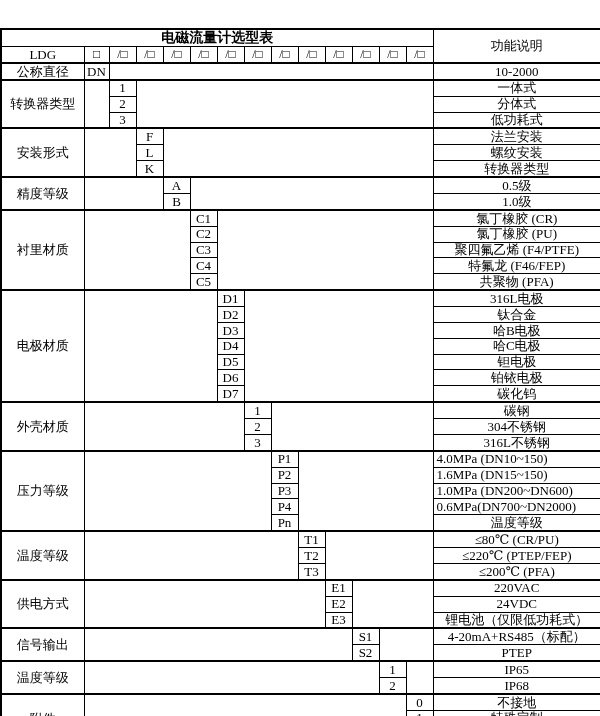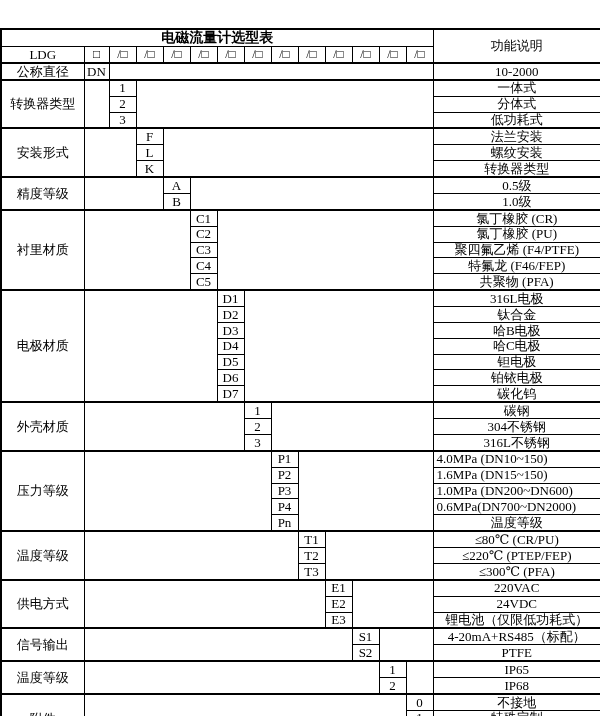--- a/index.html
+++ b/index.html
@@ -224,21 +224,21 @@
   <td class="code">T1</td>
   <td class="fill" rowspan="3" colspan="4"></td>
   <td class="desc">≤80℃ (CR/PU)</td>
 </tr>
 <tr>
   <td class="code">T2</td>
   <td class="desc">≤220℃ (PTEP/FEP)</td>
 </tr>
 <tr>
   <td class="code">T3</td>
-  <td class="desc">≤300℃ (PFA)</td>
+  <td class="desc">≤200℃ (PFA)</td>
 </tr>
 
 <tr class="blk">
   <td class="lab" rowspan="3">供电方式</td>
   <td class="fill" rowspan="3" colspan="9"></td>
   <td class="code">E1</td>
   <td class="fill" rowspan="3" colspan="3"></td>
   <td class="desc">220VAC</td>
 </tr>
 <tr>
@@ -252,21 +252,21 @@
 
 <tr class="blk">
   <td class="lab" rowspan="2">信号输出</td>
   <td class="fill" rowspan="2" colspan="10"></td>
   <td class="code">S1</td>
   <td class="fill" rowspan="2" colspan="2"></td>
   <td class="desc">4-20mA+RS485（标配）</td>
 </tr>
 <tr>
   <td class="code">S2</td>
-  <td class="desc">PTFE</td>
+  <td class="desc">PTEP</td>
 </tr>
 
 <tr class="blk">
   <td class="lab" rowspan="2">温度等级</td>
   <td class="fill" rowspan="2" colspan="11"></td>
   <td class="code">1</td>
   <td class="fill" rowspan="2" colspan="1"></td>
   <td class="desc">IP65</td>
 </tr>
 <tr>

